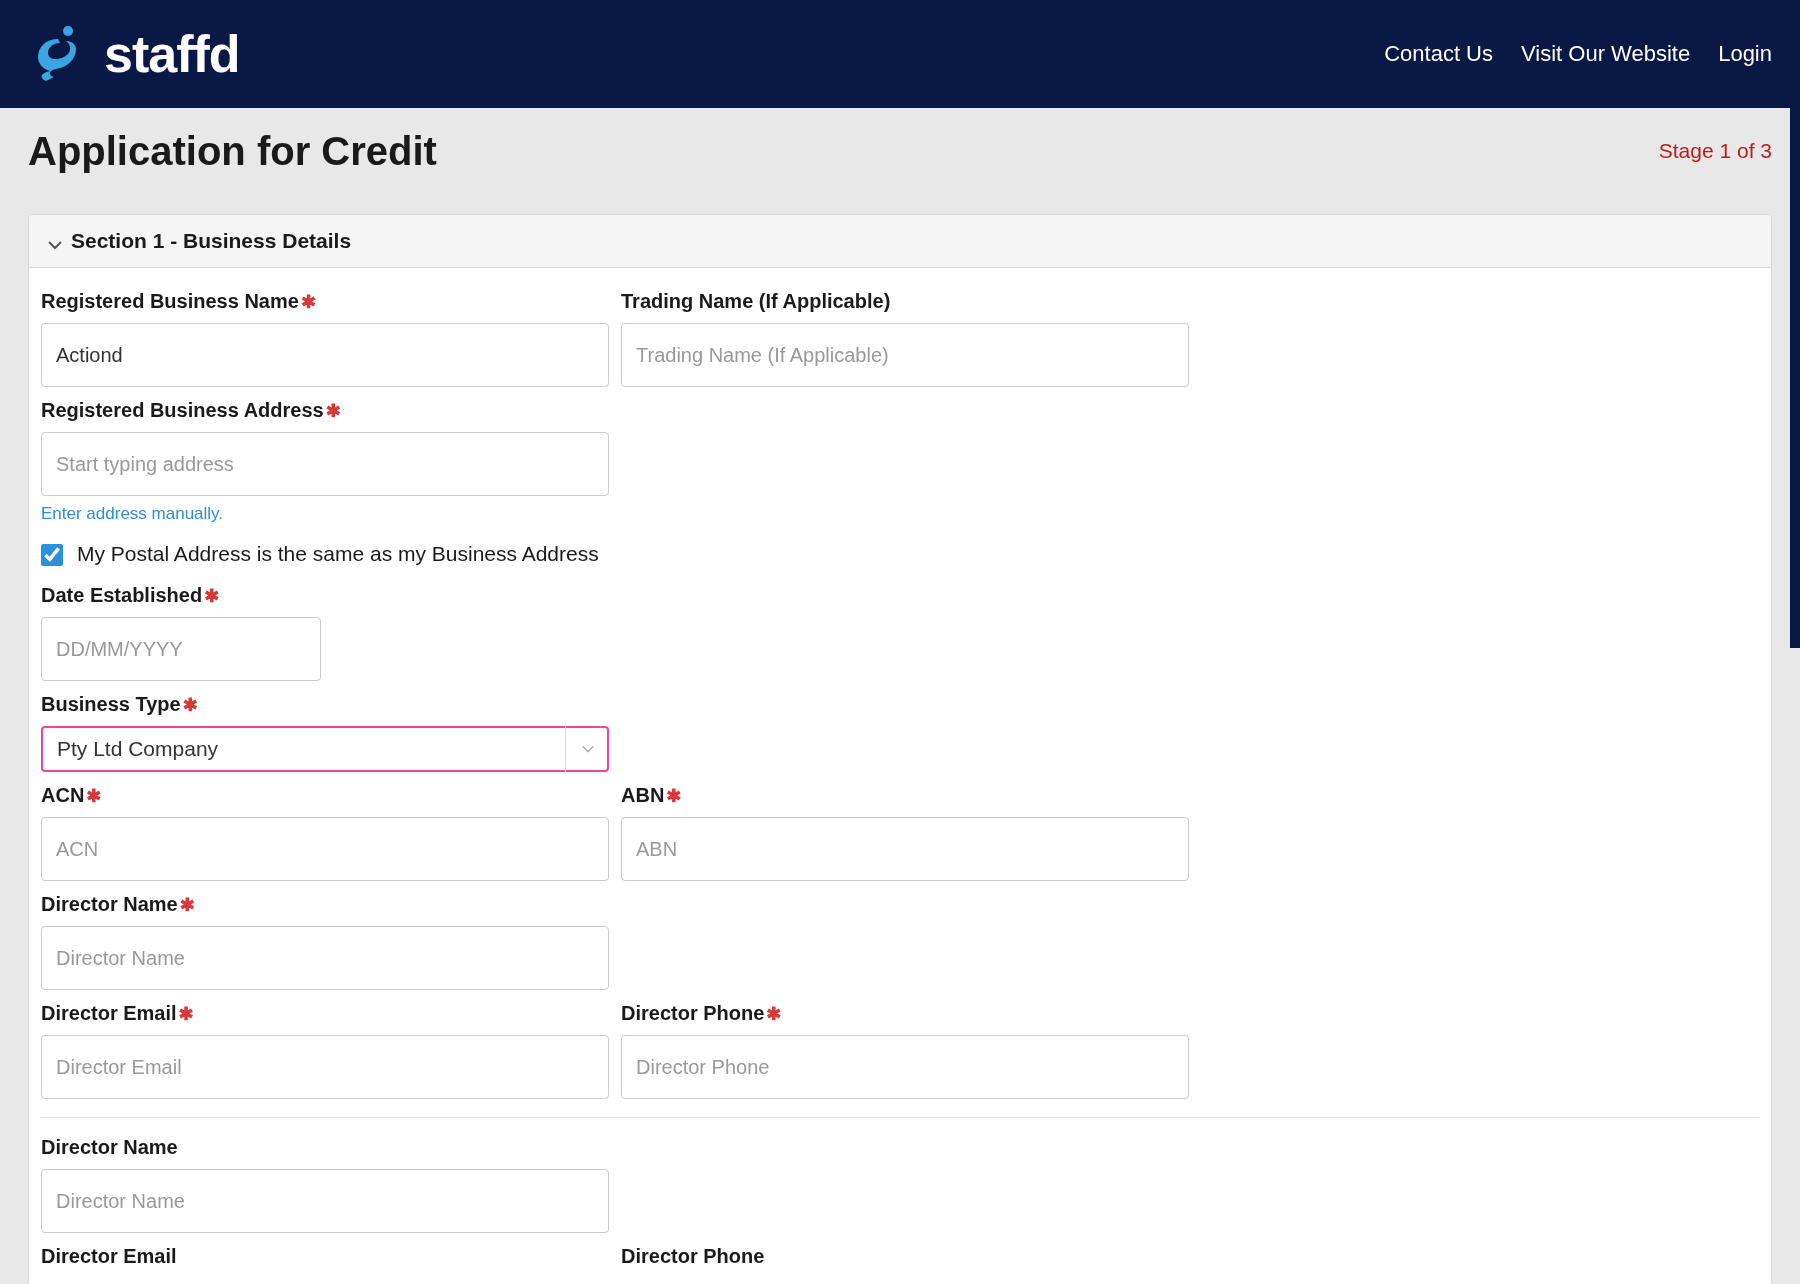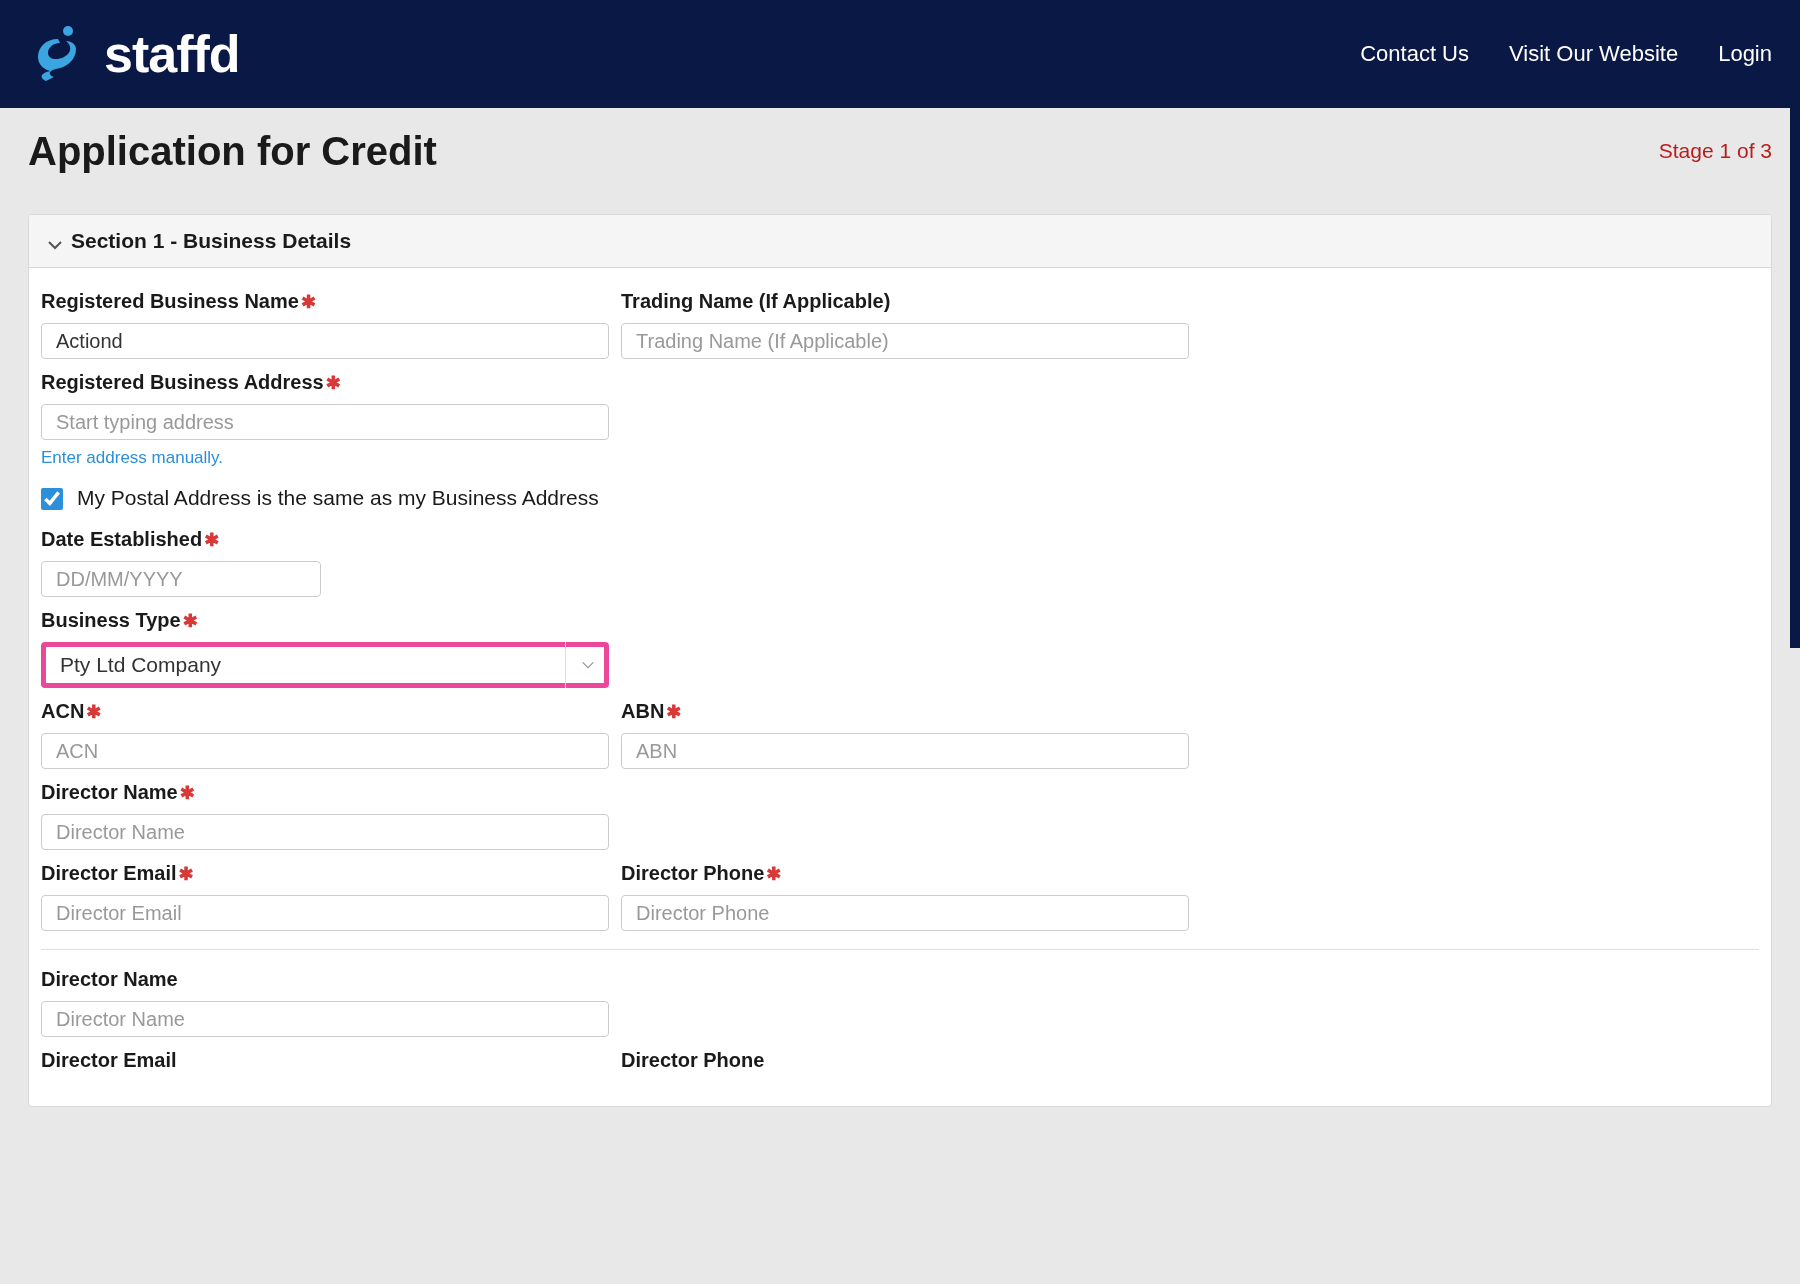--- a/index.html
+++ b/index.html
@@ -33,21 +33,21 @@
       height: 58px;
     }
     .logo-text {
       color: #ffffff;
       font-size: 52px;
       font-weight: 700;
       letter-spacing: -1px;
     }
     .nav-links {
       display: flex;
-      gap: 40px;
+      gap: 28px;
     }
     .nav-link {
       color: #ffffff;
       font-size: 22px;
       font-weight: 500;
       text-decoration: none;
       cursor: pointer;
     }
     .title-bar {
       height: 86px;
@@ -116,21 +116,21 @@
       color: #1a1a1a;
       margin-bottom: 10px;
     }
     .required-star {
       color: #d93838;
       font-size: 18px;
       margin-left: 2px;
     }
     .input {
       width: 100%;
-      height: 36px;
+      height: 64px;
       border: 1px solid #ccc;
       border-radius: 4px;
       padding: 0 14px;
       font-size: 20px;
       color: #333;
       background: #fff;
     }
     .input::placeholder {
       color: #999;
     }
@@ -157,21 +157,21 @@
       font-size: 21px;
       color: #1a1a1a;
     }
     .select-wrapper {
       position: relative;
       width: 568px;
     }
     .select-display {
       width: 100%;
       height: 46px;
-      border: 5px solid #ec4899;
+      border: 2px solid #ec4899;
       border-radius: 4px;
       padding: 0 14px;
       font-size: 21px;
       color: #333;
       background: #fff;
       display: flex;
       align-items: center;
       cursor: pointer;
     }
     .select-arrow {

